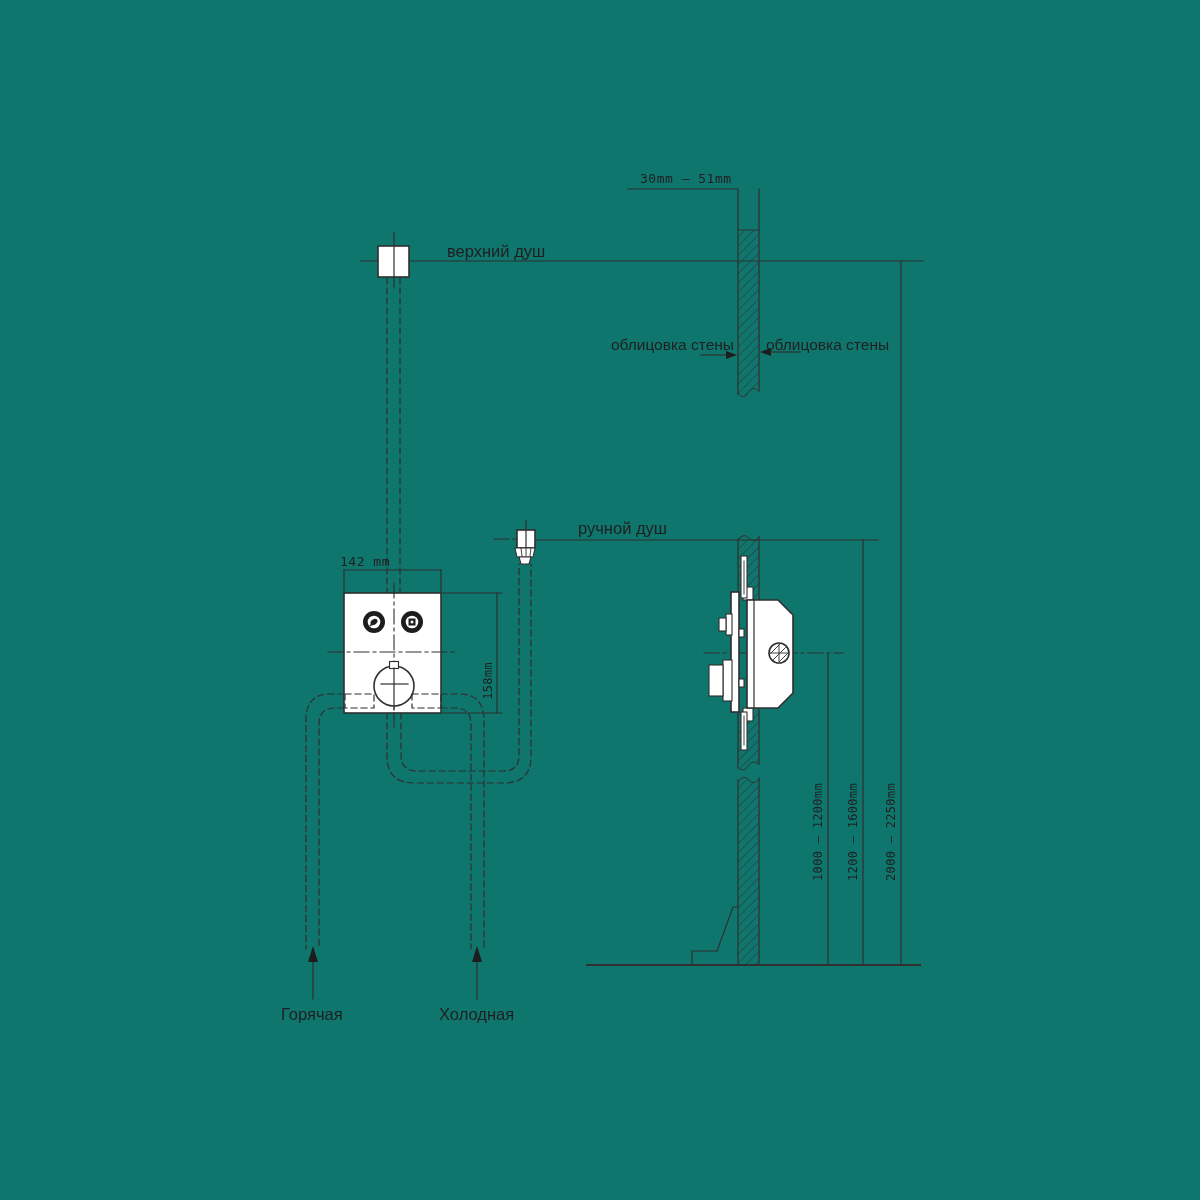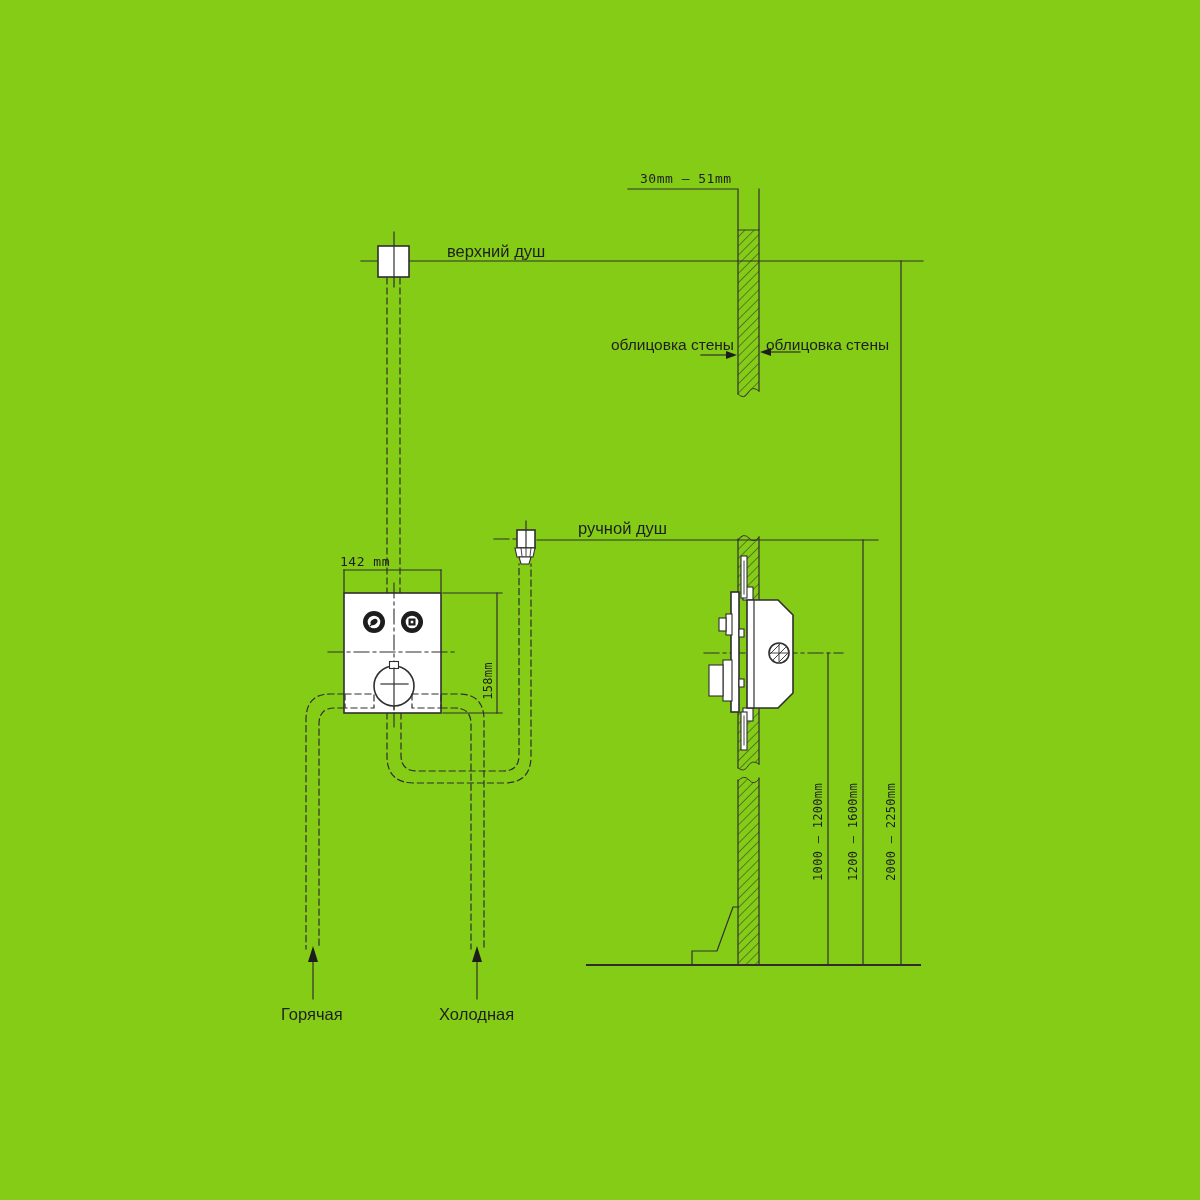--- a/index.html
+++ b/index.html
@@ -1,16 +1,16 @@
 <!DOCTYPE html>
 <html><head>
 <meta charset="utf-8">
 <style>
   html,body{margin:0;padding:0;background:#fff;}
-  .stage{position:relative;width:1200px;height:1200px;background:#84cc16;overflow:hidden;}
+  .stage{position:relative;width:1200px;height:1200px;background:#0f766e;overflow:hidden;}
   svg{display:block;}
   .ln{stroke:#2f2f2f;stroke-width:1.6;fill:none;stroke-linecap:square;}
   .thin{stroke-width:1.2;}
   .hair{stroke-width:0.9;}
   .thick{stroke-width:2.1;}
   .dash{stroke-dasharray:6 4;}
   .cdash{stroke-dasharray:15 4 3 4;stroke-width:1.1;}
   .wfill{fill:#ffffff;stroke:#2f2f2f;stroke-width:1.6;}
   .wthin{fill:#ffffff;stroke:#2f2f2f;stroke-width:1.1;}
   .blk{fill:#1d1d1d;stroke:none;}

